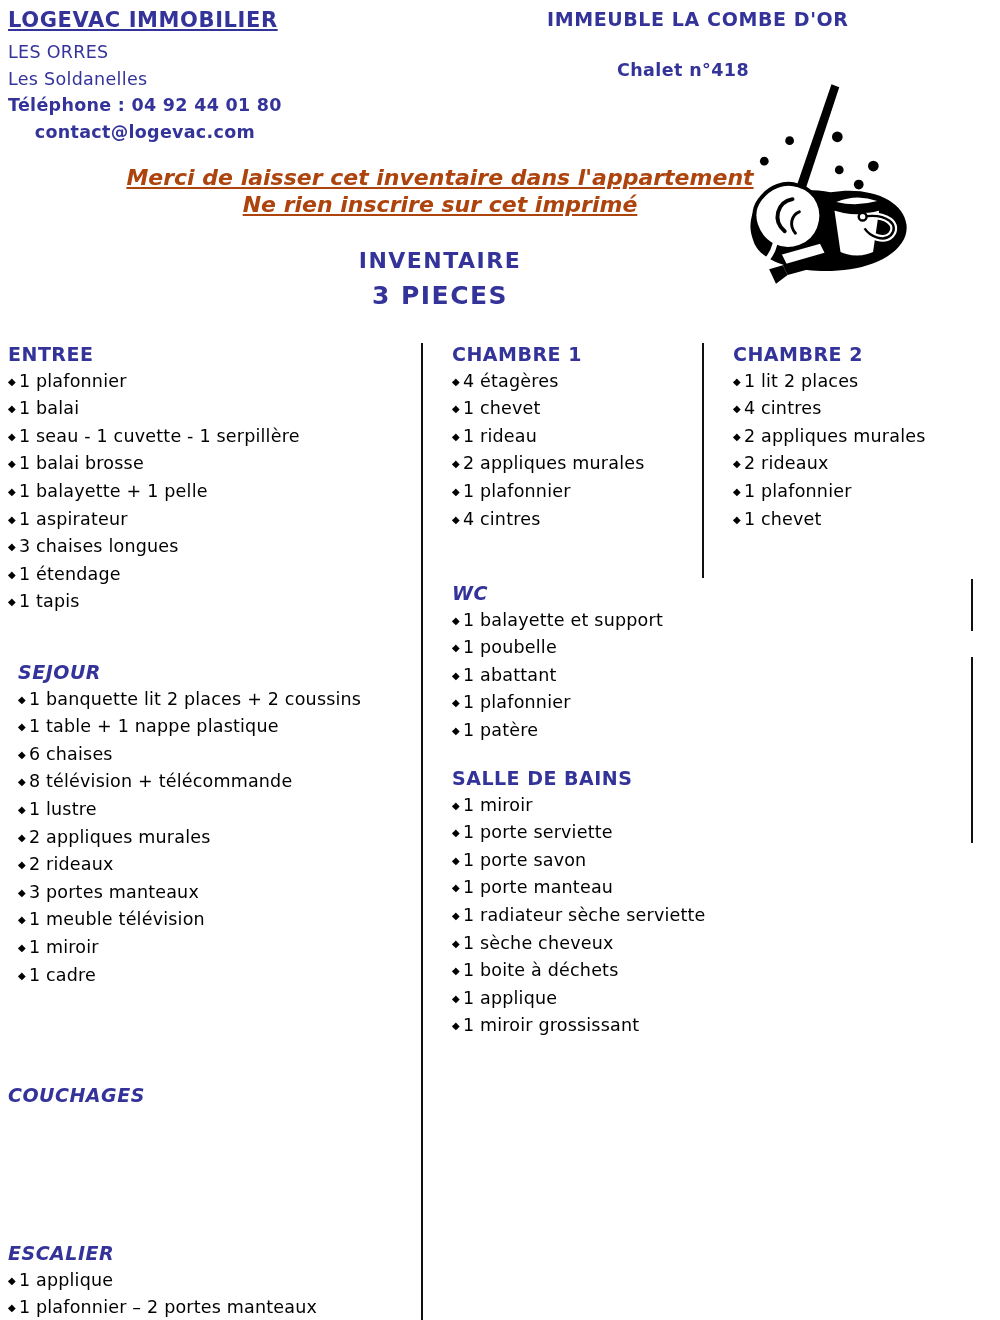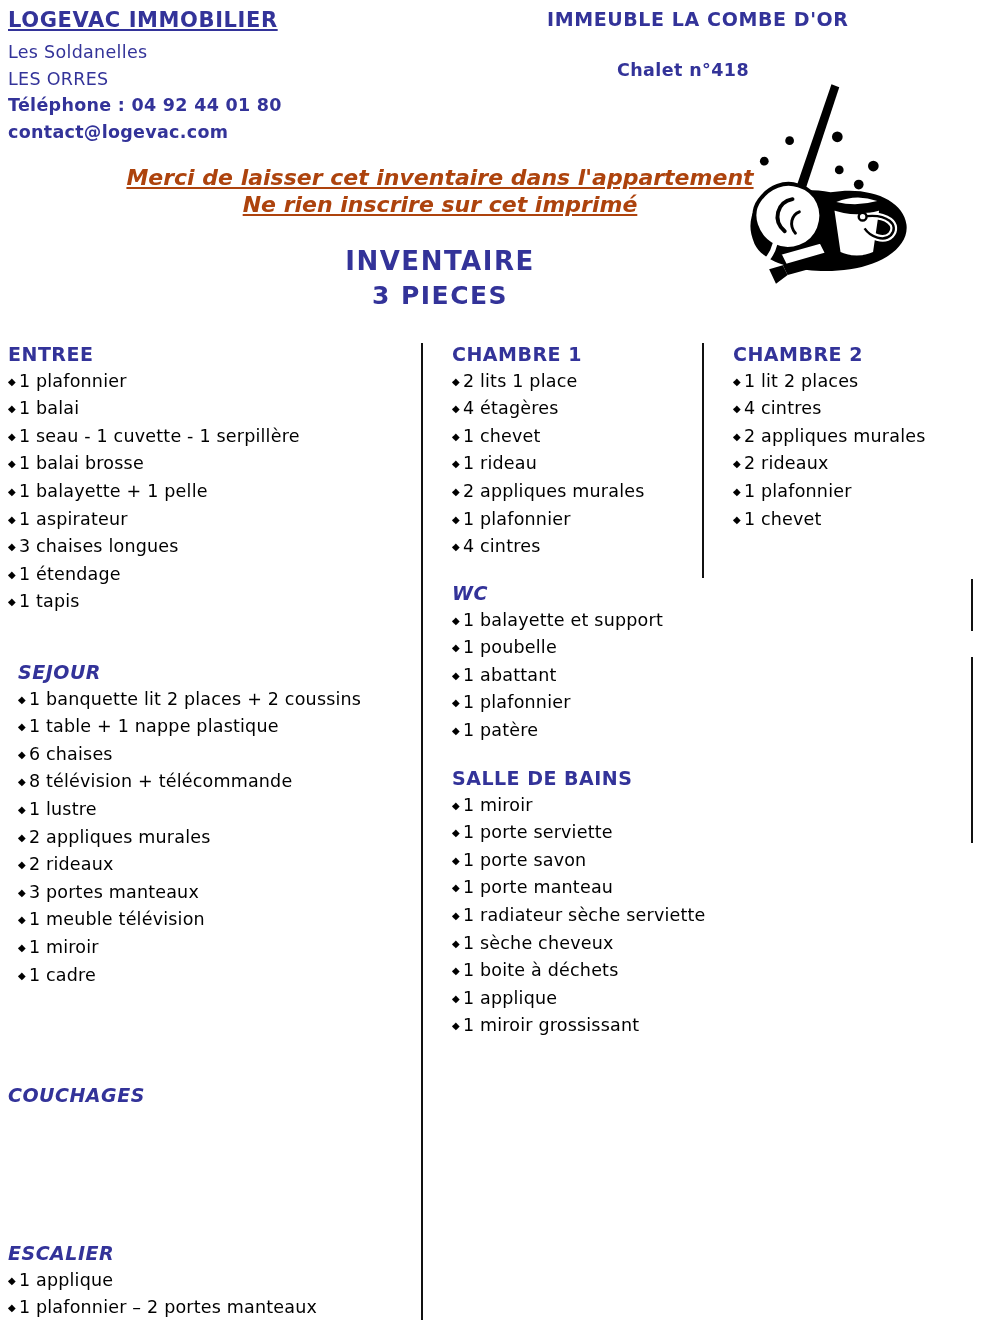--- a/index.html
+++ b/index.html
@@ -10,30 +10,30 @@
   }
   html,body{margin:0;padding:0;background:#ffffff;}
   .page{
     position:relative;width:1000px;height:1320px;background:#ffffff;
     font-family:"DejaVu Sans",sans-serif;color:var(--body);overflow:hidden;
   }
   
   .hdr-left{position:absolute;left:8px;top:6px;color:var(--heading);}
   .company{font-size:21px;font-weight:bold;text-decoration:underline;letter-spacing:.6px;line-height:28px;margin-bottom:5px;}
   .addr{font-size:17.5px;line-height:26.5px;letter-spacing:.3px;}
-  .bold{font-weight:bold;}
+  .bold{font-weight:bold;text-align:center;}
   
   .bldg{position:absolute;left:547px;top:8px;font-size:19px;font-weight:bold;color:var(--heading);letter-spacing:.6px;}
   .chalet{position:absolute;left:617px;top:60px;font-size:17.5px;font-weight:bold;color:var(--heading);letter-spacing:.4px;}
   
   .notice{position:absolute;left:110px;top:164px;width:660px;text-align:center;
     color:var(--notice);font-style:italic;font-weight:bold;font-size:22px;line-height:27px;}
   .notice-line{text-decoration:underline;}
   .title-block{position:absolute;left:110px;top:243px;width:660px;text-align:center;color:var(--heading);font-weight:bold;}
-  .title1{font-size:26px;line-height:36px;letter-spacing:1.5px;}
+  .title1{font-size:22px;line-height:36px;letter-spacing:1.5px;}
   .title2{font-size:25px;line-height:34px;letter-spacing:1.5px;}
   
   .clipart{position:absolute;left:738px;top:78px;width:185px;height:215px;}
   
   .divider{position:absolute;width:2px;background:var(--divider);}
   .d1{left:421px;top:343px;height:977px;}
   .d2{left:702px;top:343px;height:235px;}
   .t1{left:971px;top:579px;height:52px;}
   .t2{left:971px;top:657px;height:186px;}
   
@@ -51,22 +51,22 @@
   .s-sdb{left:452px;top:765px;}
   .s-chambre2{left:733px;top:341px;}
 </style>
 </head>
 <body>
 
 <div class="page">
 
   <div class="hdr-left">
     <div class="company">LOGEVAC IMMOBILIER</div>
+    <div class="addr">LES ORRES</div>
     <div class="addr">Les Soldanelles</div>
-    <div class="addr">LES ORRES</div>
     <div class="addr bold">Téléphone : 04 92 44 01 80</div>
     <div class="addr bold">contact@logevac.com</div>
   </div>
 
   <div class="bldg">IMMEUBLE LA COMBE D'OR</div>
   <div class="chalet">Chalet n°418</div>
 
   <div class="notice">
     <div class="notice-line">Merci de laisser cet inventaire dans l'appartement</div>
     <div class="notice-line">Ne rien inscrire sur cet imprimé</div>
@@ -150,21 +150,20 @@
   <div class="section s-escalier">
     <div class="sec-title italic">ESCALIER</div>
     <div class="sec-list">
         <div class="item"><span class="bullet">◆</span><span>1 applique</span></div>
         <div class="item"><span class="bullet">◆</span><span>1 plafonnier – 2 portes manteaux</span></div>
       </div>
   </div>
   <div class="section s-chambre1">
     <div class="sec-title">CHAMBRE 1</div>
     <div class="sec-list">
-        <div class="item"><span class="bullet">◆</span><span>2 lits 1 place</span></div>
         <div class="item"><span class="bullet">◆</span><span>4 étagères</span></div>
         <div class="item"><span class="bullet">◆</span><span>1 chevet</span></div>
         <div class="item"><span class="bullet">◆</span><span>1 rideau</span></div>
         <div class="item"><span class="bullet">◆</span><span>2 appliques murales</span></div>
         <div class="item"><span class="bullet">◆</span><span>1 plafonnier</span></div>
         <div class="item"><span class="bullet">◆</span><span>4 cintres</span></div>
       </div>
   </div>
   <div class="section s-wc">
     <div class="sec-title italic">WC</div>

